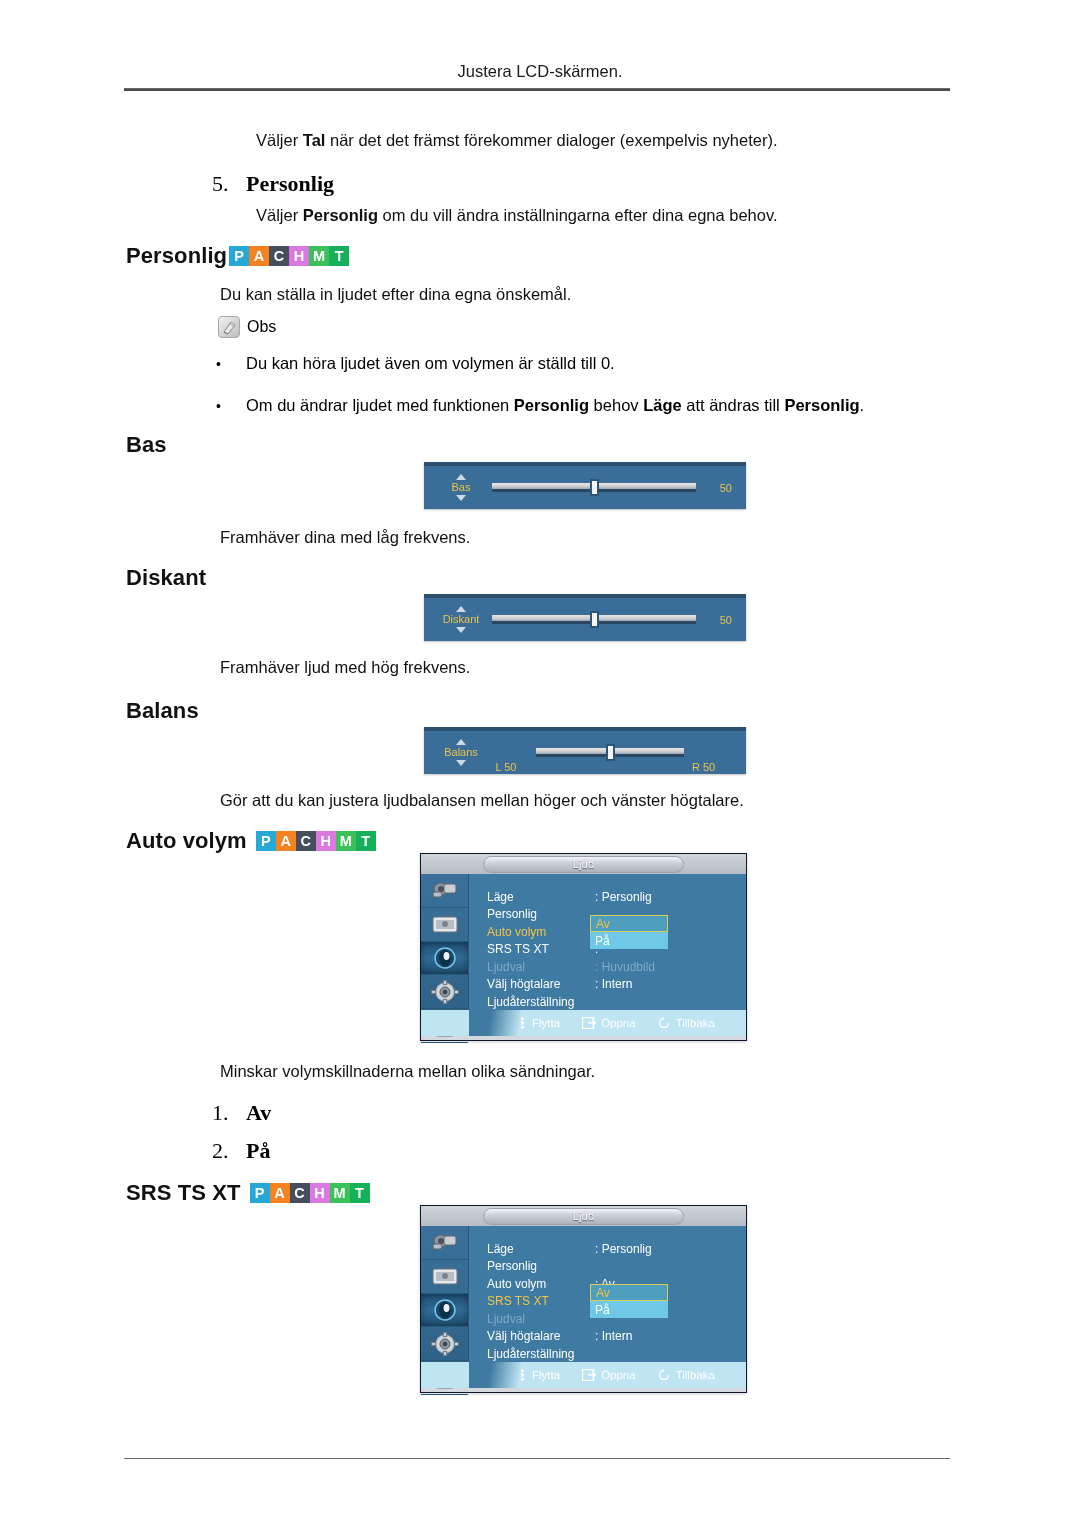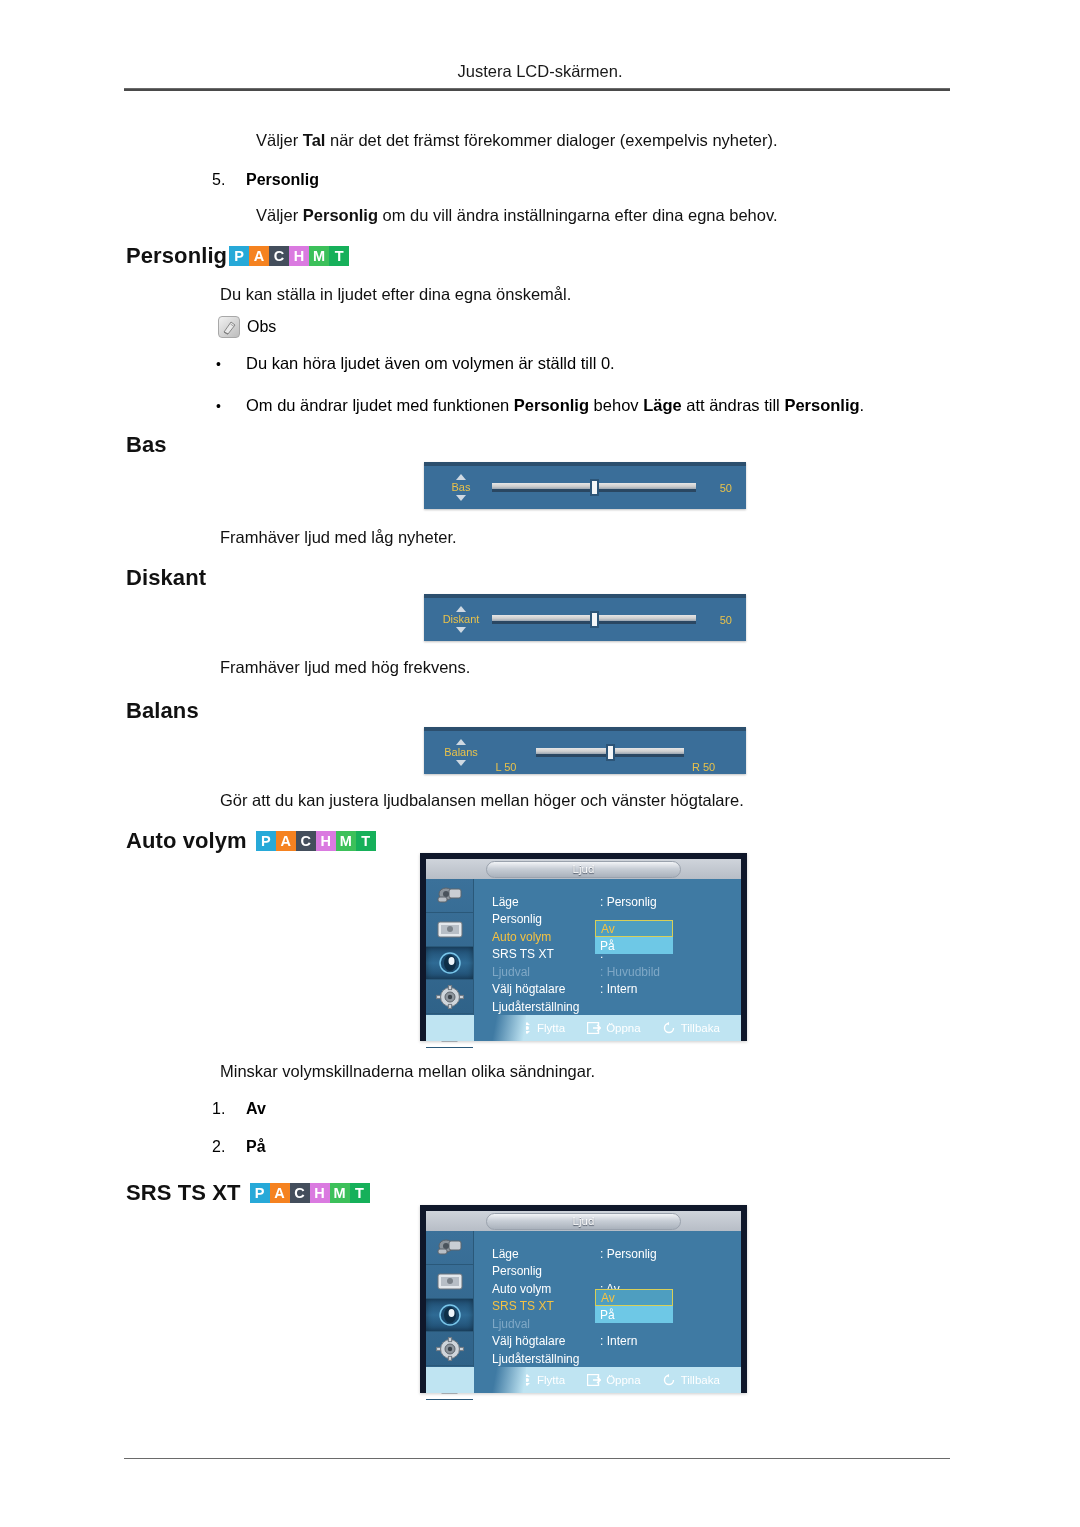--- a/index.html
+++ b/index.html
@@ -49,22 +49,23 @@
     font-weight: bold;
     color: #111;
     letter-spacing: 0.1px;
     white-space: nowrap;
     display: flex;
     align-items: center;
   }
 
   .num-item {
     position: absolute;
-    font-size: 16px;
-    white-space: nowrap;
+    font-size: 22px;
+    white-space: nowrap;
+    font-family: Liberation Serif, serif;
   }
   .num-item .num { display: inline-block; width: 34px; }
   .num-item .lbl { font-weight: bold; }
 
   .bullet-row {
     position: absolute;
     font-size: 16.5px;
     white-space: nowrap;
   }
   .bullet-row .dot {
@@ -169,21 +170,21 @@
     font-size: 11px;
     width: 28px;
     text-align: right;
     white-space: nowrap;
   }
 
   
   .osd-menu {
     position: absolute;
     background: #d3d8df;
-    border: 6px solid #0f172a;
+    border: 1px solid #0f172a;
     box-shadow: 0 1px 3px rgba(0,0,0,.2);
   }
   .osd-titlebar {
     height: 20px;
     background: linear-gradient(180deg,#cfd4db 0%,#b7bdc6 100%);
     display: flex; align-items: center; justify-content: center;
     position: relative;
   }
   .osd-title-pill {
     width: 62%;
@@ -345,21 +346,21 @@
     <span class="sl-name">Bas</span>
     <span class="tri-dn"></span>
   </div>
   <div class="track-wrap">
     <div class="track"></div>
     <div class="knob" style="left:calc(50% - 4px);"></div>
   </div>
   <div class="val">50</div>
 </div>
 
-<div class="body-text" style="left:220px; top:528px;">Framhäver ljud med låg nyheter.</div>
+<div class="body-text" style="left:220px; top:528px;">Framhäver dina med låg frekvens.</div>
 
 <div class="h-section" style="left:126px; top:565px;">
   <span>Diskant</span>
 </div>
 
 <div class="osd-slider" style="left:424px; top:594px; width:322px; height:47px;">
   <div class="arrows">
     <span class="tri-up"></span>
     <span class="sl-name">Diskant</span>
     <span class="tri-dn"></span>

